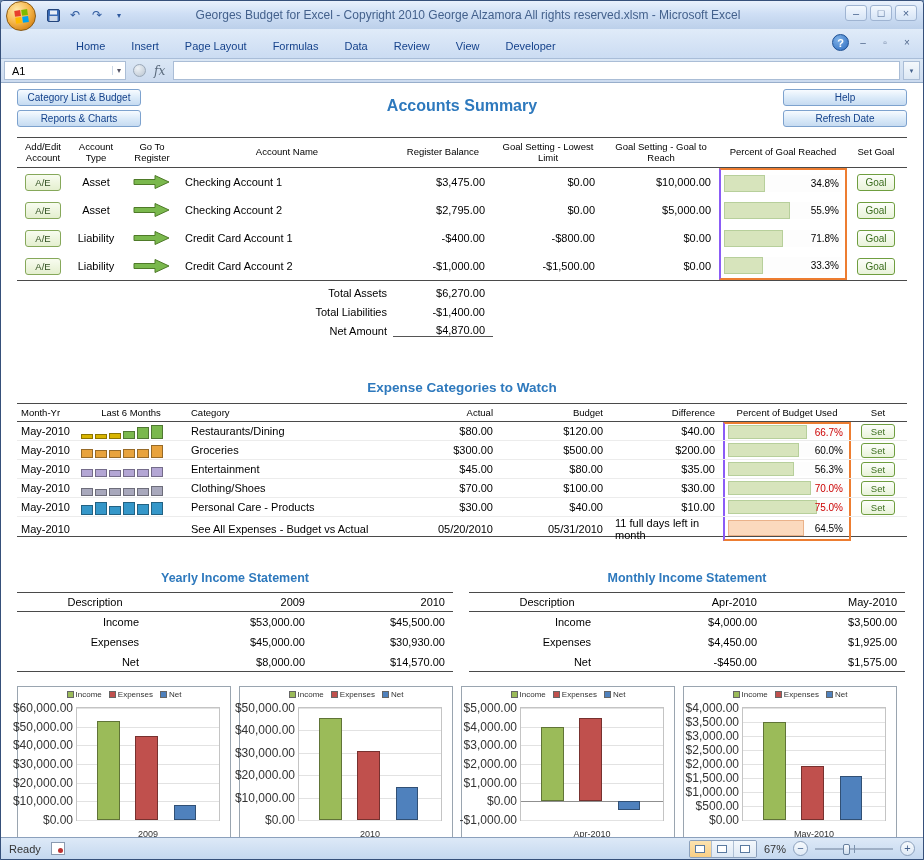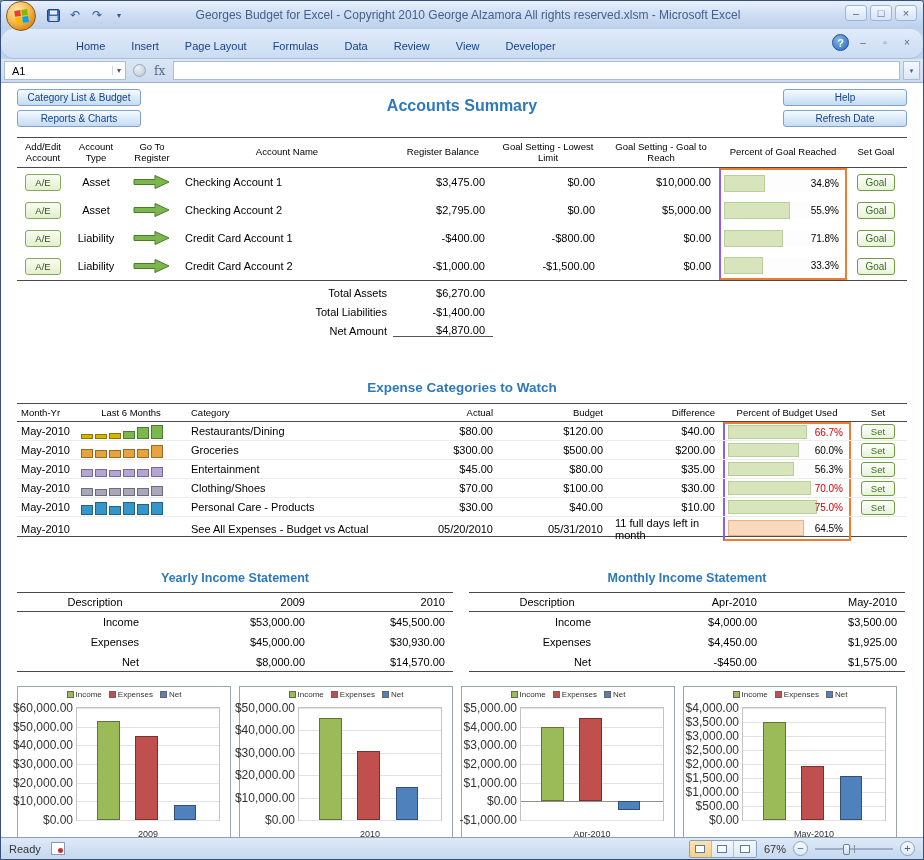--- a/index.html
+++ b/index.html
@@ -20,38 +20,38 @@
   .qat .qbtn { width:18px; height:18px; display:flex; align-items:center; justify-content:center;
                font-size:12px; color:#2f5a9e; }
   .title-text { position:absolute; left:0; right:0; text-align:center; font-size:12px; color:#44618c;padding-left:12px; }
   .win-controls { position:absolute; right:6px; top:4px; display:flex; gap:3px; z-index:3; }
   .win-controls span { width:22px; height:16px; display:flex; align-items:center; justify-content:center;
                        font-size:11px; color:#44618c; border:1px solid #9fb4d2; border-radius:3px;
                        background:linear-gradient(#f3f8fe,#d6e4f6); }
 
   
   .ribbon { height:30px; background:linear-gradient(#e0ebf9,#cbdcf2); display:flex; align-items:flex-end;
-            position:relative; flex:none; border-bottom:1px solid #a9bdd8;border-radius:13px; }
+            position:relative; flex:none; border-bottom:1px solid #a9bdd8; }
   .tabs { display:flex; margin-left:62px; }
   .tab { padding:5px 13px 6px; font-size:11px; color:#15428b; border-radius:3px 3px 0 0; cursor:default; }
   .ribbon-right { position:absolute; right:8px; top:5px; display:flex; gap:6px; align-items:center; }
   .help-orb { width:17px; height:17px; border-radius:50%; background:radial-gradient(circle at 35% 30%, #7fb2e8, #2d6cc0);
               color:#fff; font-size:11px; font-weight:bold; display:flex; align-items:center; justify-content:center;
               border:1px solid #1d4f92; }
   .wb-ctl { font-size:10px; color:#52688c; width:16px; text-align:center; }
 
   
   .formula-row { height:24px; background:linear-gradient(#dbe7f5,#ccdbef); display:flex; align-items:center;
                  gap:3px; padding:2px 3px; flex:none; border-bottom:1px solid #98aecb; }
   .name-box { width:122px; height:19px; background:#fff; border:1px solid #aabdd6; display:flex;
               align-items:center; font-size:11px; padding-left:7px; }
   .name-box .caret { margin-left:auto; padding:0 4px; font-size:8px; color:#556; border-left:1px solid #cdd8e6; }
   .fx-circle { width:13px; height:13px; border-radius:50%; margin-left:4px;
                background:radial-gradient(circle at 35% 30%, #eef2f6, #b9c4d0); border:1px solid #9aa8b8; }
-  .fx { font-family:"DejaVu Serif", serif; font-size:12px; color:#5a6a7c; padding:0 5px; }
+  .fx { font-family:"DejaVu Serif", serif; font-style:italic; font-size:12px; color:#5a6a7c; padding:0 5px; }
   .formula-input { flex:1; height:19px; background:#fff; border:1px solid #aabdd6; }
   .fb-expand { width:17px; height:19px; border:1px solid #aabdd6; background:linear-gradient(#f4f8fc,#dde8f4);
                display:flex; align-items:center; justify-content:center; font-size:6px; color:#44618c; }
 
   
   .sheet { flex:1; background:#fff; overflow:hidden; padding:5px 16px 0 16px; position:relative; }
   .sheet-top { position:relative; height:46px; }
   .btn-stack { position:absolute; top:1px; display:flex; flex-direction:column; gap:4px; }
   .btn-stack.left { left:0; } .btn-stack.right { right:0; }
   .nav-btn { width:124px; height:17px; font-size:10px; color:#15428b; border:1px solid #7da2ce; border-radius:3px;

